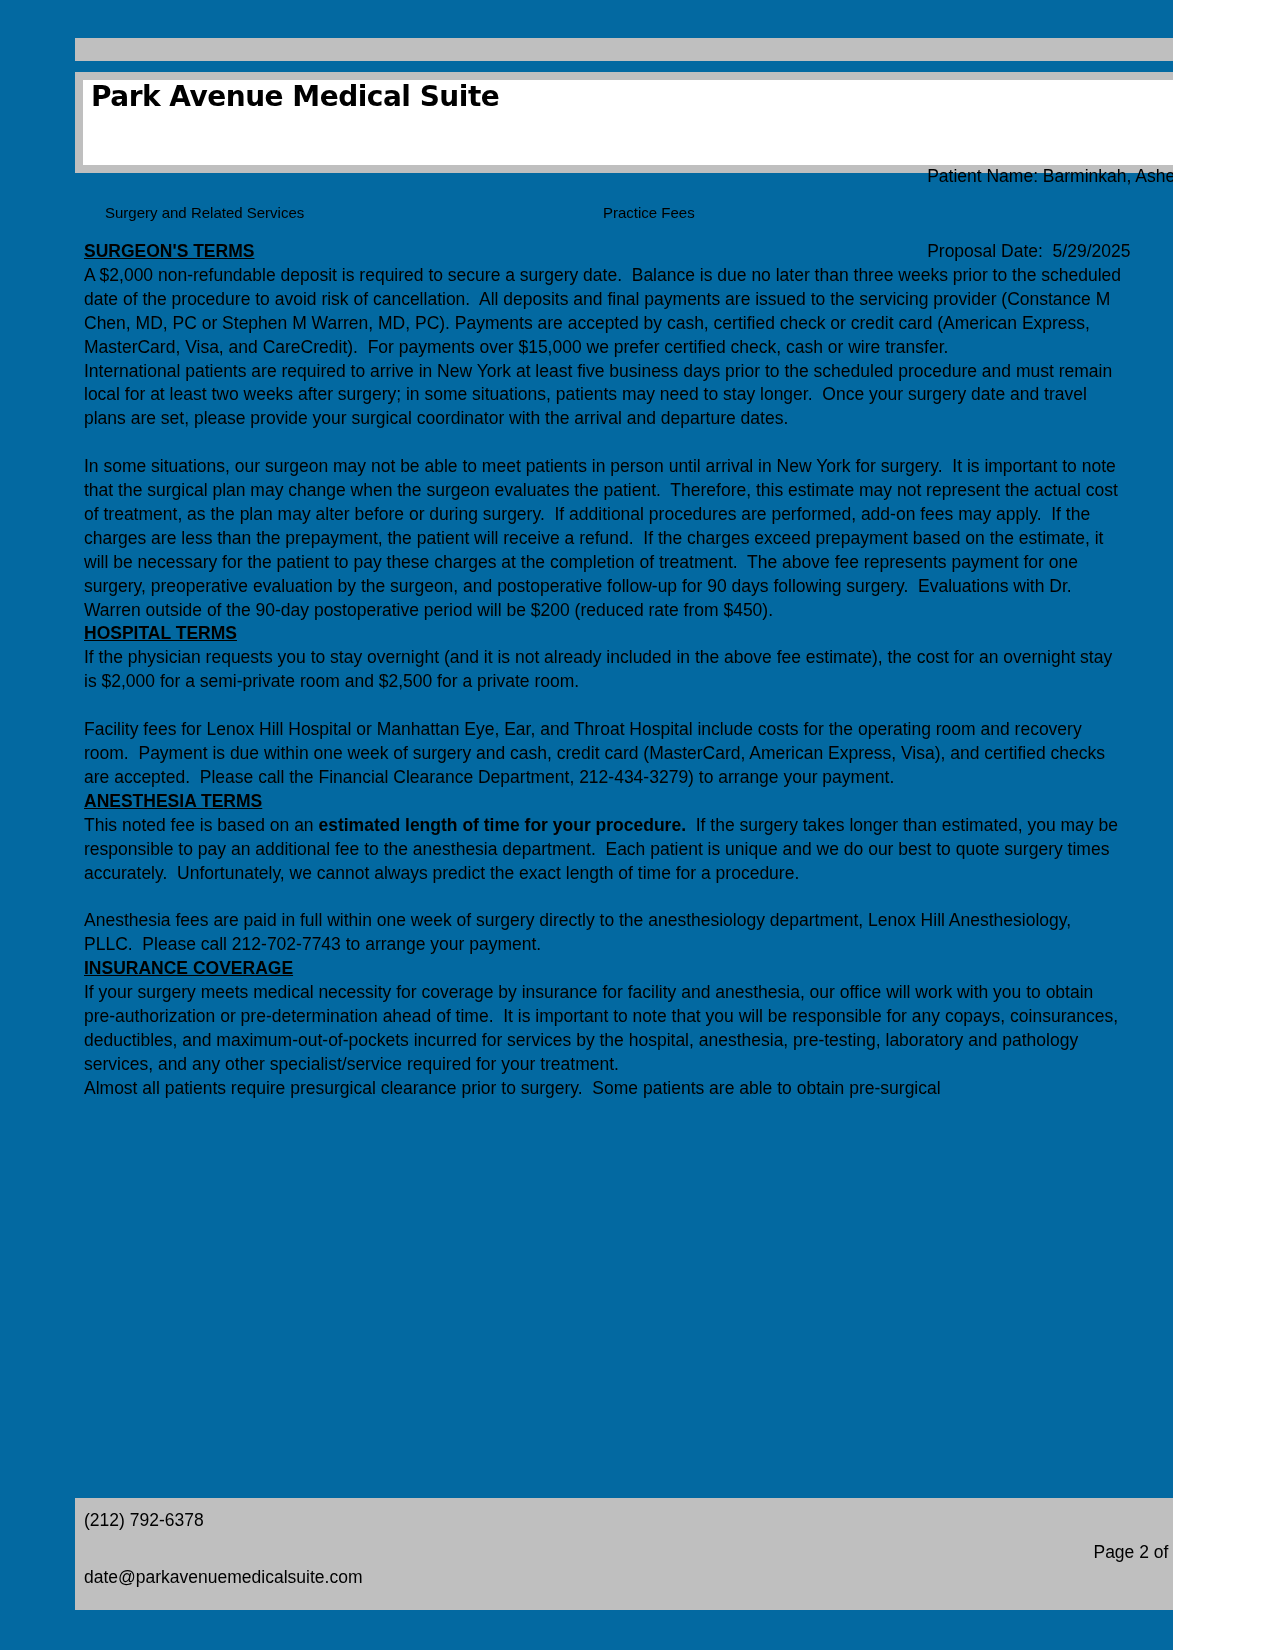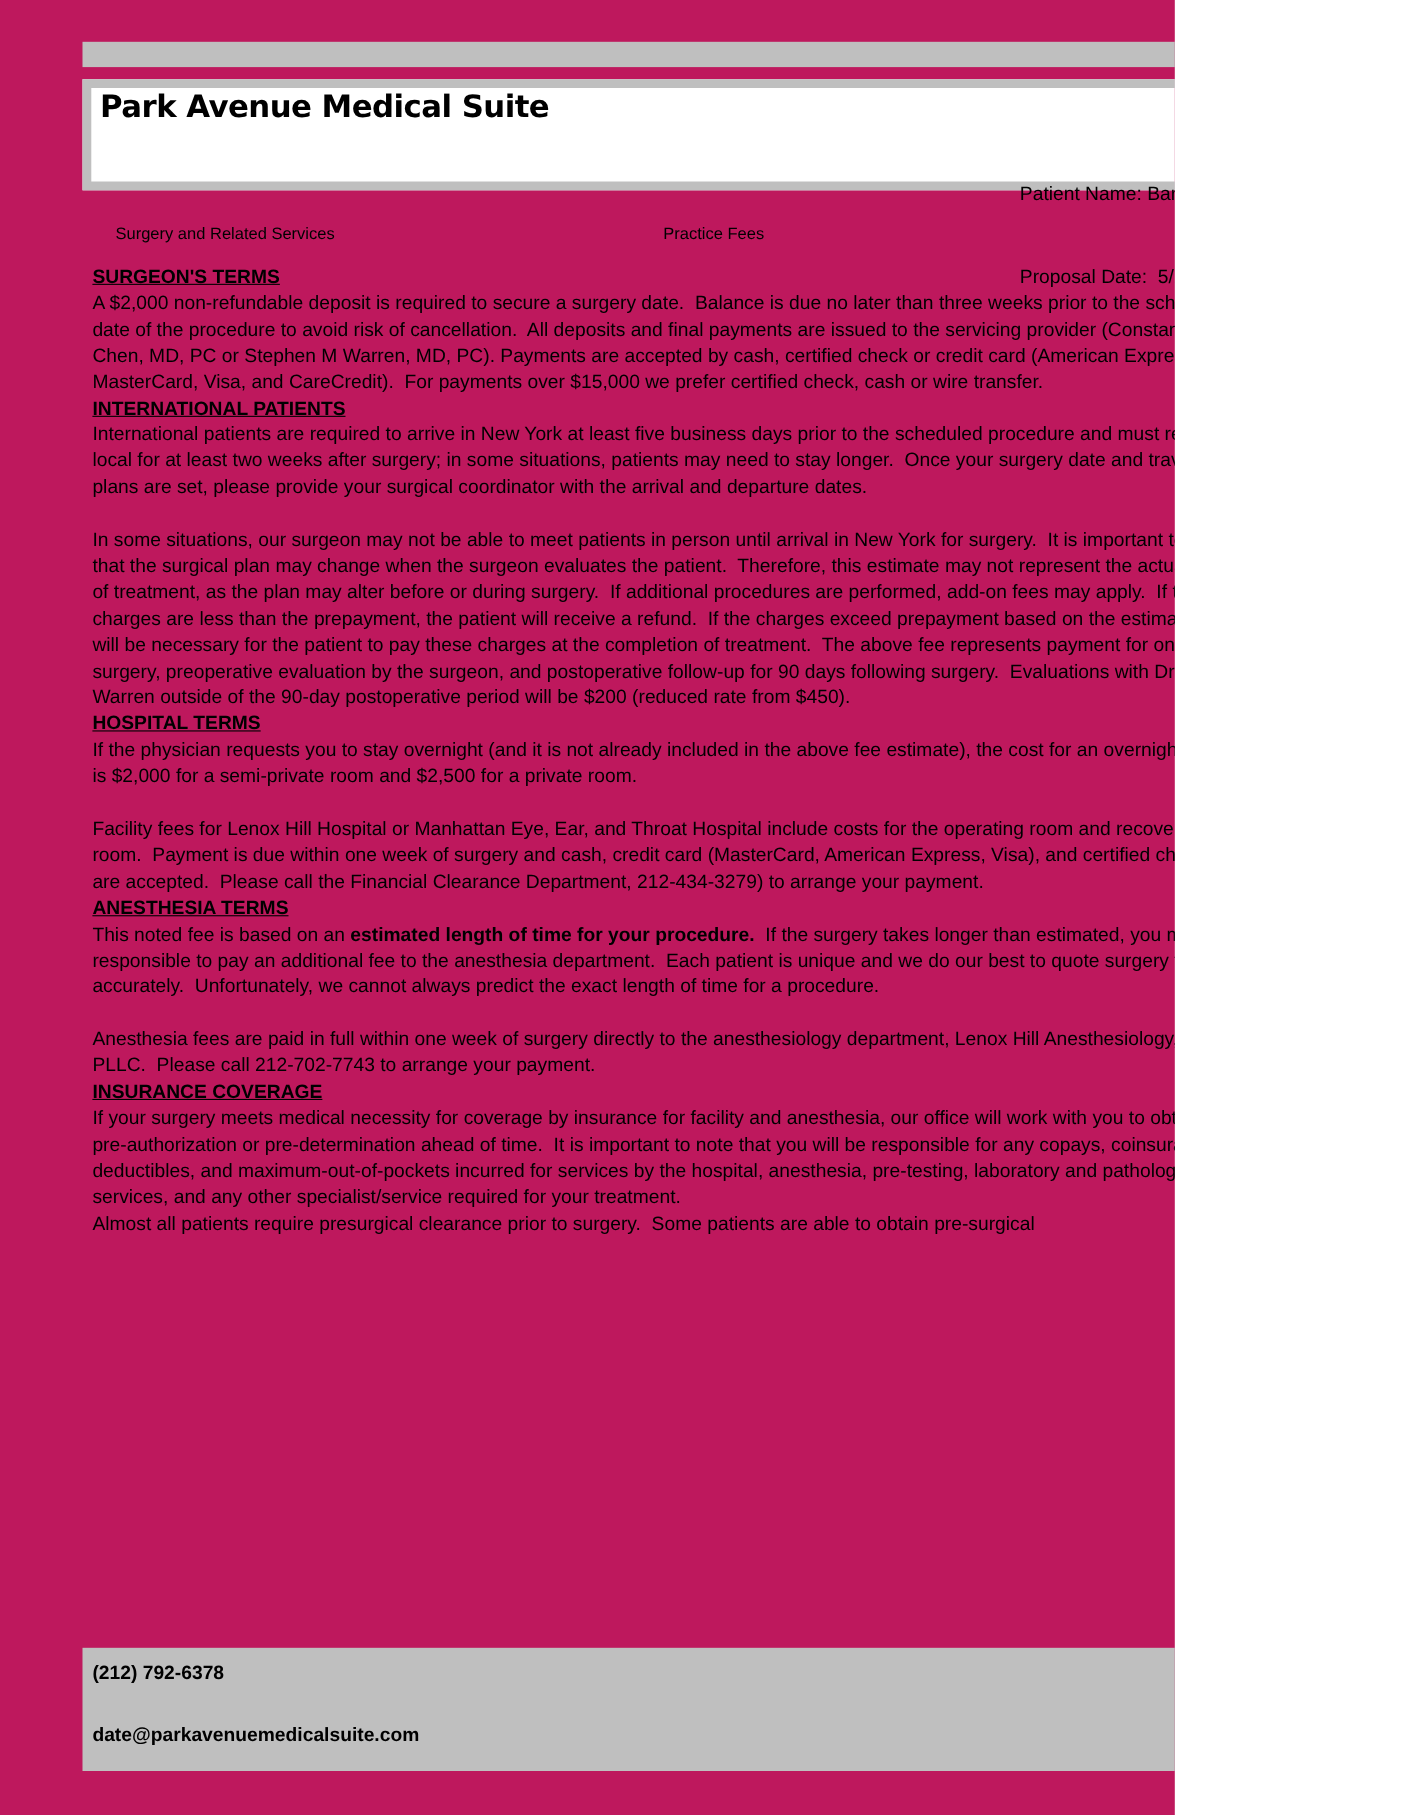--- a/index.html
+++ b/index.html
@@ -1,20 +1,20 @@
 <!DOCTYPE html>
 <html style="--bar-gray: #bfbfbf;"><head>
 <meta charset="utf-8">
 <style>
   html, body { margin: 0; padding: 0; background: #ffffff; }
   .page {
     position: relative;
-    width: 1068px;
+    width: 1173px;
     height: 1650px;
-    background: #be185d;
+    background: #0369a1;
     font-family: "Liberation Sans", sans-serif;
     color: #000000;
     overflow: hidden;
   }
   .top-bar {
     position: absolute;
     left: 75px; top: 38px;
     width: 1122px; height: 23px;
     background: var(--bar-gray, #bfbfbf);
   }
@@ -69,21 +69,20 @@
     margin: 0 0 23.9px 0;
     white-space: pre-wrap;
   }
   .content p:last-child { margin-bottom: 0; }
   .footer-bar {
     position: absolute;
     left: 75px; top: 1498px;
     width: 1122px; height: 112px;
     background: var(--bar-gray, #bfbfbf);
     font-size: 17.5px;
-    font-weight: bold;
   }
   .footer-phone { position: absolute; left: 9px; top: 12px; white-space: pre; }
   .footer-page  { position: absolute; right: 14px; top: 44px; white-space: pre; }
   .footer-email { position: absolute; left: 9px; top: 69px; white-space: pre; }
 </style>
 </head>
 <body>
 
 <div class="page">
 
@@ -103,21 +102,20 @@
   </div>
 
   <div class="content">
 
     <section>
       <h2>SURGEON'S TERMS</h2>
       <p>A $2,000 non-refundable deposit is required to secure a surgery date.  Balance is due no later than three weeks prior to the scheduled date of the procedure to avoid risk of cancellation.  All deposits and final payments are issued to the servicing provider (Constance M Chen, MD, PC or Stephen M Warren, MD, PC). Payments are accepted by cash, certified check or credit card (American Express, MasterCard, Visa, and CareCredit).  For payments over $15,000 we prefer certified check, cash or wire transfer.</p>
     </section>
 
     <section>
-      <h2>INTERNATIONAL PATIENTS</h2>
       <p>International patients are required to arrive in New York at least five business days prior to the scheduled procedure and must remain local for at least two weeks after surgery; in some situations, patients may need to stay longer.  Once your surgery date and travel plans are set, please provide your surgical coordinator with the arrival and departure dates.</p>
       <p>In some situations, our surgeon may not be able to meet patients in person until arrival in New York for surgery.  It is important to note that the surgical plan may change when the surgeon evaluates the patient.  Therefore, this estimate may not represent the actual cost of treatment, as the plan may alter before or during surgery.  If additional procedures are performed, add-on fees may apply.  If the charges are less than the prepayment, the patient will receive a refund.  If the charges exceed prepayment based on the estimate, it will be necessary for the patient to pay these charges at the completion of treatment.  The above fee represents payment for one surgery, preoperative evaluation by the surgeon, and postoperative follow-up for 90 days following surgery.  Evaluations with Dr. Warren outside of the 90-day postoperative period will be $200 (reduced rate from $450).</p>
     </section>
 
     <section>
       <h2>HOSPITAL TERMS</h2>
       <p>If the physician requests you to stay overnight (and it is not already included in the above fee estimate), the cost for an overnight stay is $2,000 for a semi-private room and $2,500 for a private room.</p>
       <p>Facility fees for Lenox Hill Hospital or Manhattan Eye, Ear, and Throat Hospital include costs for the operating room and recovery room.  Payment is due within one week of surgery and cash, credit card (MasterCard, American Express, Visa), and certified checks are accepted.  Please call the Financial Clearance Department, 212-434-3279) to arrange your payment.</p>
     </section>
 

